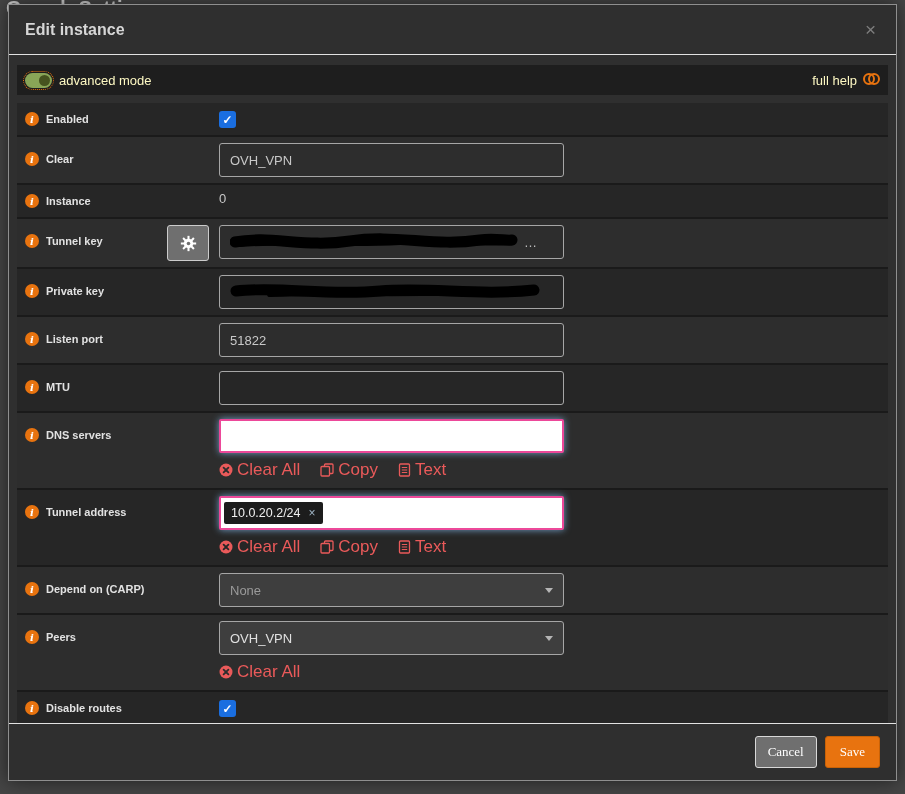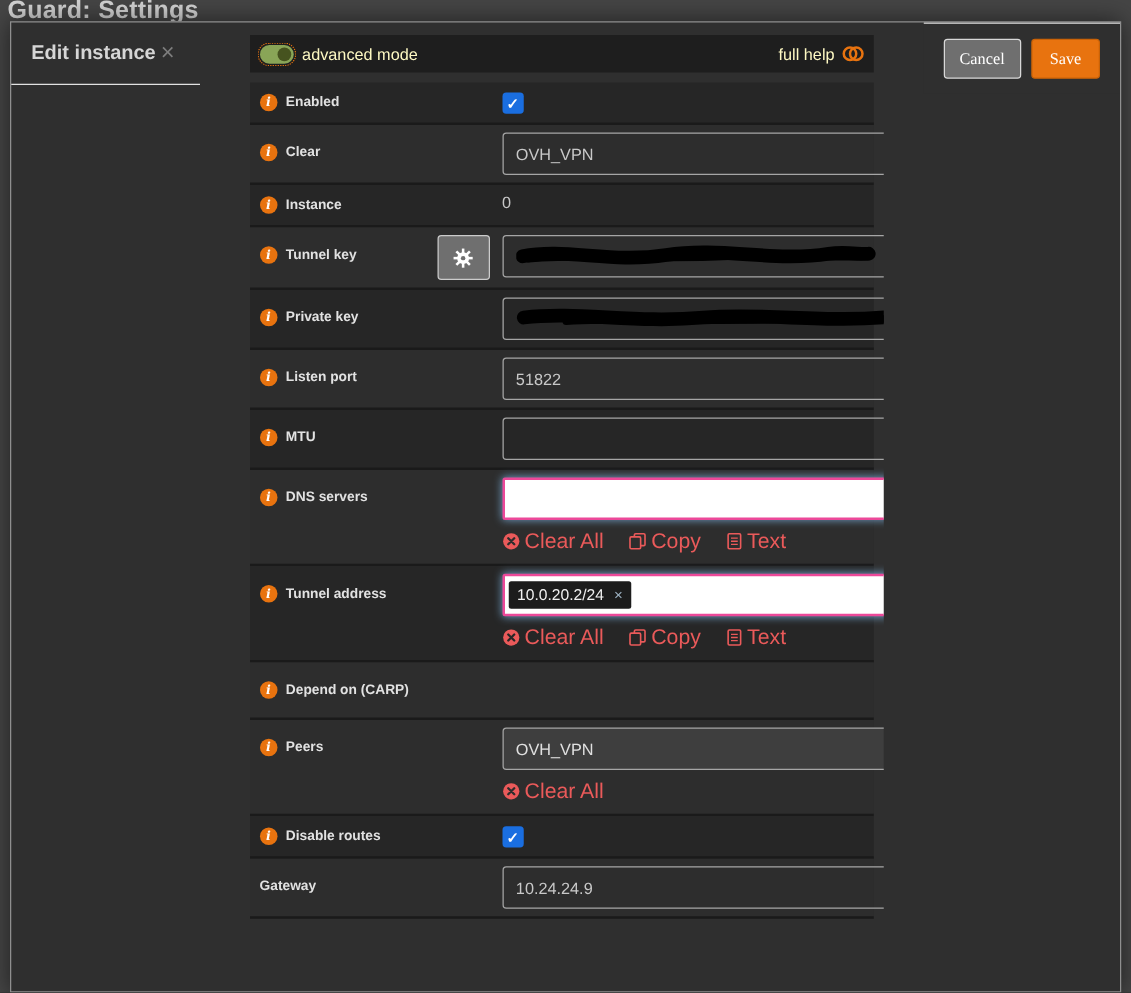--- a/index.html
+++ b/index.html
@@ -10,25 +10,24 @@
     font-family:"Liberation Sans", sans-serif;
     -webkit-font-smoothing:antialiased;
   }
   
   .bg-title {
     position:absolute; top:-3px; left:6px; z-index:0;
     font-size:20px; font-weight:700; color:#d2d2d2; letter-spacing:.2px;
   }
   
   .modal {
-    position:absolute; left:8px; top:17px; width:889px; height:777px; z-index:2;
+    position:absolute; left:8px; top:4px; width:889px; height:777px; z-index:2;
     background:#2f2f2f; border:1px solid #8f8f8f;
-    display:flex; 
+    display:flex; flex-direction:column;
     box-shadow:0 0 18px rgba(0,0,0,.55);
-    gap:32px;
   }
   .modal-header {
     height:50px; flex:none; display:flex; align-items:center;
     padding:0 16px; border-bottom:1px solid #e2e2e2;
   }
   .modal-title { flex:1; font-size:16px; font-weight:700; color:#d6d6d6; }
   .close-btn { color:#7d7d7d; font-size:19px; line-height:1; cursor:pointer; padding:2px 4px; }
   .modal-body { flex:1; padding:10px 8px 0 8px; overflow:hidden; }
 
   
@@ -39,21 +38,21 @@
   .adv-left { display:flex; align-items:center; gap:7px; }
   .toggle-pill {
     position:relative; width:27px; height:15px; border-radius:8px;
     background:#89a557; outline:1px dotted #e8730f; outline-offset:1px; cursor:pointer;
   }
   .toggle-pill .knob {
     position:absolute; right:2px; top:2px; width:11px; height:11px;
     border-radius:50%; background:#46531f;
   }
   .adv-label, .help-label { font-size:13px; color:#fef9c3; }
-  .adv-right { display:flex; align-items:center; gap:6px; cursor:pointer; }
+  .adv-right { display:flex; gap:6px; cursor:pointer; }
   .dbl-ring { display:inline-flex; }
   .dbl-ring i {
     width:12px; height:12px; border:2px solid #e8730f; border-radius:50%;
     display:inline-block; background:transparent;
   }
   .dbl-ring i + i { margin-left:-7px; }
 
   
   .form-table { display:flex; flex-direction:column; }
   .row {
@@ -347,20 +346,26 @@
             </span>
           </div>
         </div>
       </div>
 
       <div class="row r-light">
         <div class="label-cell">
           <span class="info">i</span>
           <span class="lbl">Depend on (CARP)</span>
         </div>
+        <div class="ctrl-cell">
+          <div class="select-box">
+            <span class="select-val muted">None</span>
+            <span class="caret"></span>
+          </div>
+        </div>
       </div>
 
       <div class="row r-light">
         <div class="label-cell">
           <span class="info">i</span>
           <span class="lbl">Peers</span>
         </div>
         <div class="ctrl-cell">
           <div class="select-box">
             <span class="select-val">OVH_VPN</span>

